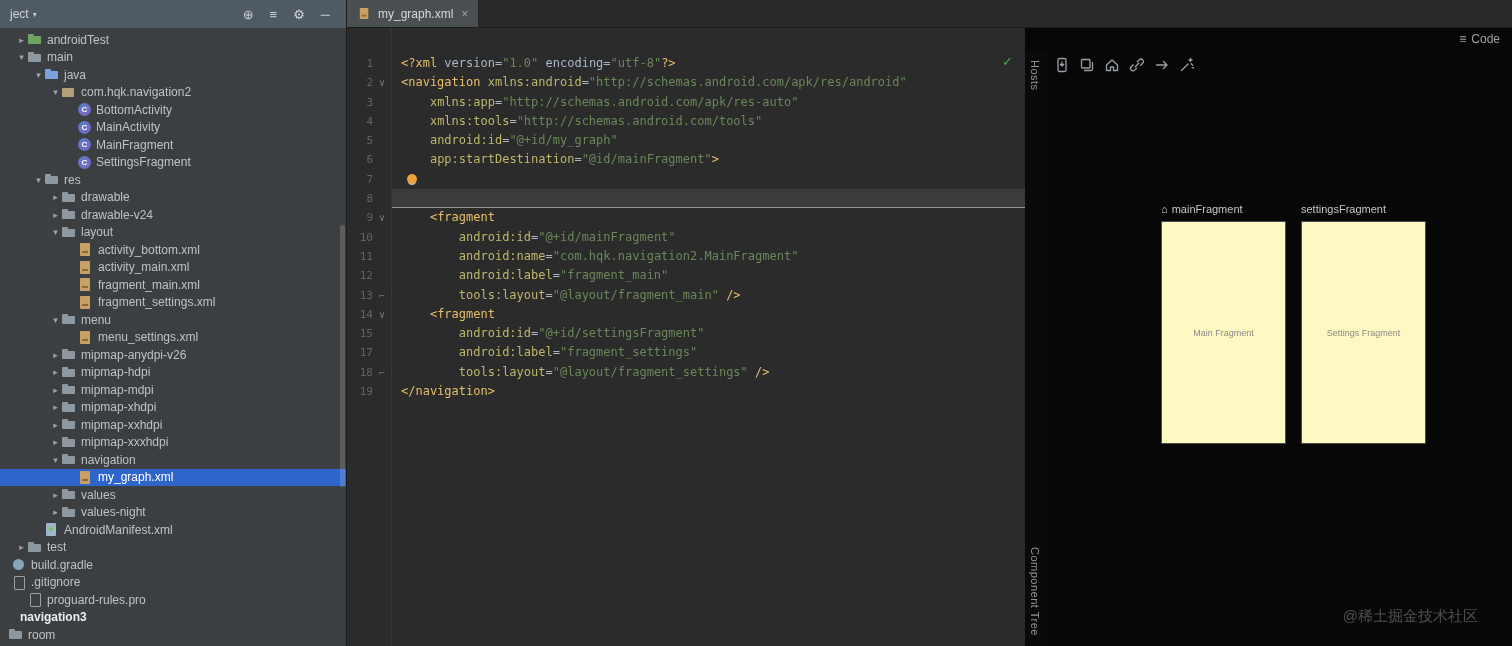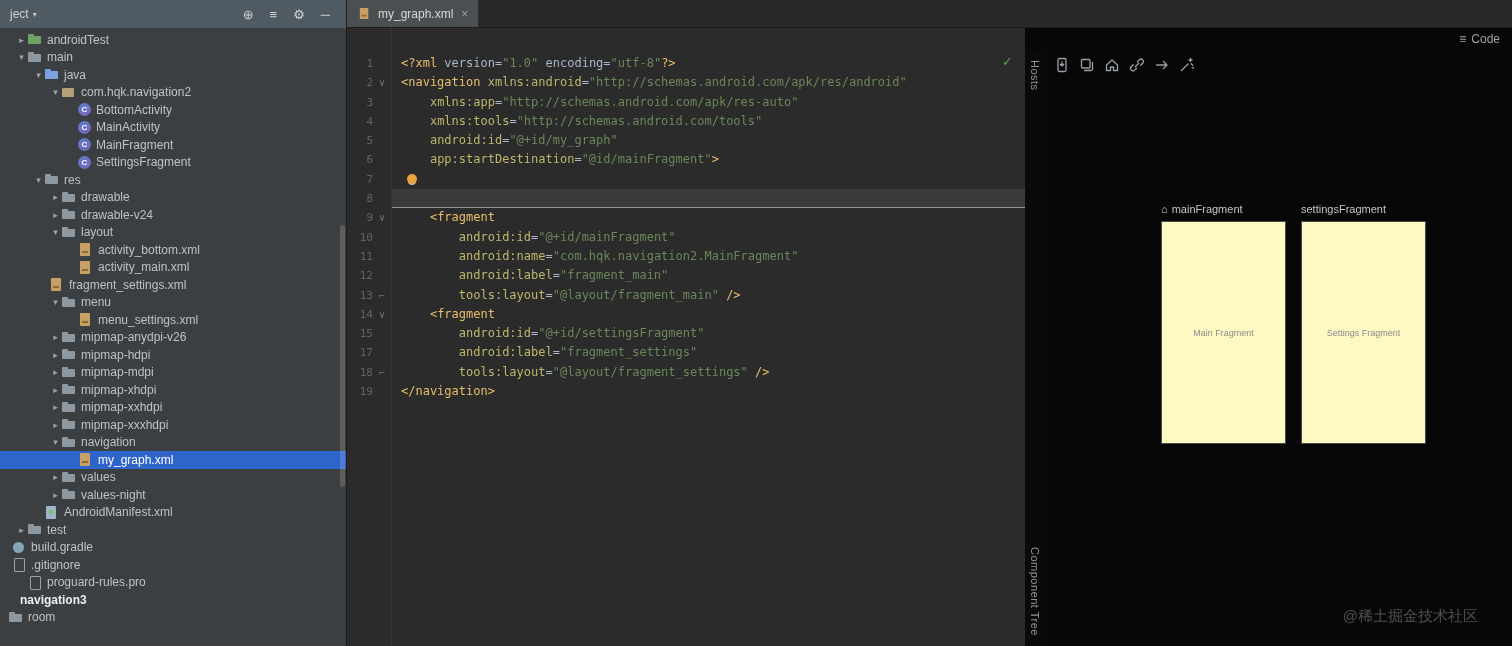--- a/index.html
+++ b/index.html
@@ -156,21 +156,26 @@
         <div class="tree-row" style="padding-left: 67px;">
           <span class="chev"></span>
           <span class="ico ico-xml"></span>
           <span class="lbl">activity_bottom.xml</span>
         </div>
         <div class="tree-row" style="padding-left: 67px;">
           <span class="chev"></span>
           <span class="ico ico-xml"></span>
           <span class="lbl">activity_main.xml</span>
         </div>
-        <div class="tree-row" style="padding-left: 38px;">
+        <div class="tree-row" style="padding-left: 67px;">
+          <span class="chev"></span>
+          <span class="ico ico-xml"></span>
+          <span class="lbl">fragment_main.xml</span>
+        </div>
+        <div class="tree-row" style="padding-left: 67px;">
           <span class="chev"></span>
           <span class="ico ico-xml"></span>
           <span class="lbl">fragment_settings.xml</span>
         </div>
         <div class="tree-row" style="padding-left: 50px;">
           <span class="chev">▾</span>
           <span class="ico ico-folder"></span>
           <span class="lbl">menu</span>
         </div>
         <div class="tree-row" style="padding-left: 67px;">

